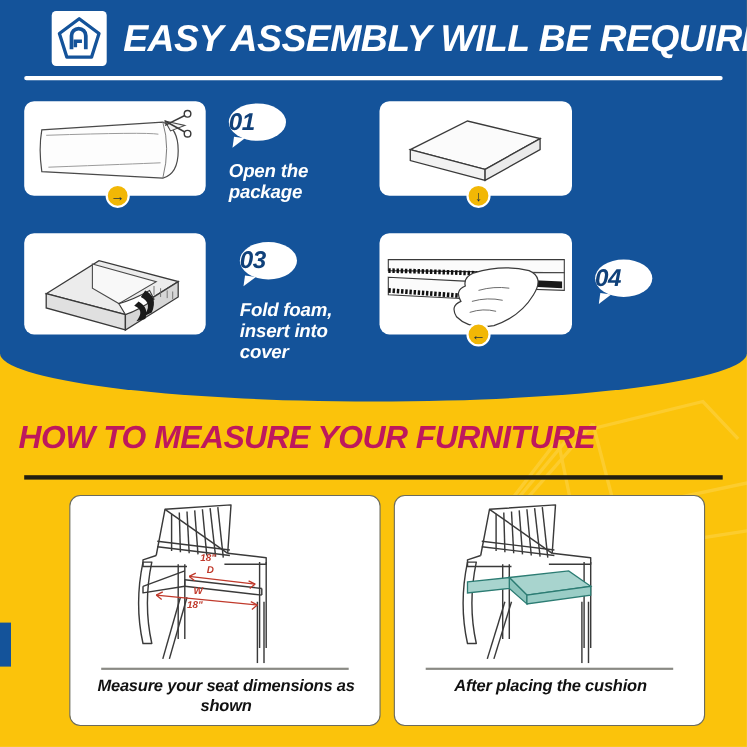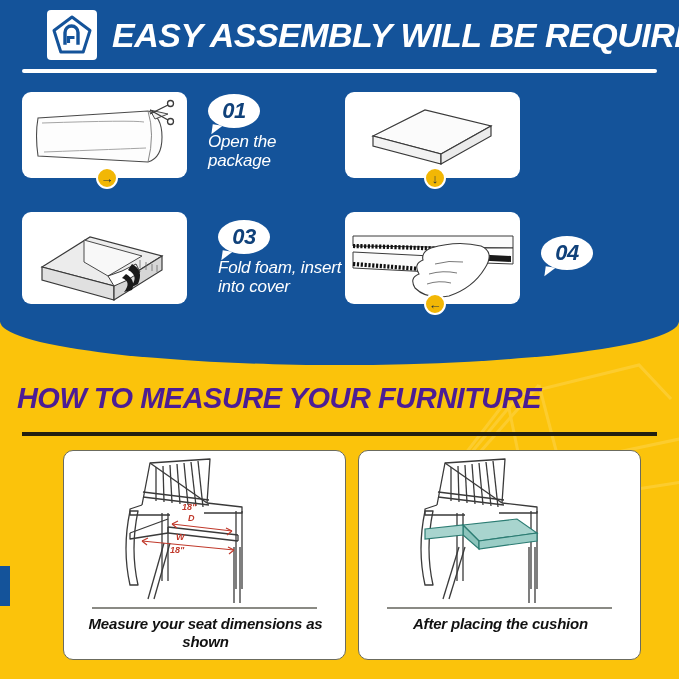--- a/index.html
+++ b/index.html
@@ -43,53 +43,53 @@
   .step-card{
     position:absolute;left:0;top:0;width:165px;height:86px;
     background:#ffffff;border-radius:9px;overflow:hidden;
   }
   .step-card.wide{width:175px;}
   .step-pic{position:absolute;left:0;top:0;width:100%;height:100%;}
   .step-body{position:absolute;top:2px;}
   .badge{
     position:relative;width:52px;height:34px;
     background:#ffffff;border-radius:50%/50%;
-    display:flex;align-items:center;justify-content:center;
+    display:flex;align-items:center;
   }
   .badge:after{
     content:"";position:absolute;left:4px;bottom:-7px;
     width:0;height:0;
     border-left:10px solid #ffffff;
     border-bottom:10px solid transparent;
     transform:rotate(8deg);
   }
   .badge-num{
     position:relative;z-index:2;
     font-size:22px;font-weight:bold;font-style:italic;color:#10417A;
     letter-spacing:-0.5px;line-height:1;
   }
   .step-text{
-    margin-top:4px;
-    font-size:17px;font-weight:normal;font-style:italic;color:#ffffff;
+    margin-top:18px;
+    font-size:17px;font-weight:bold;font-style:italic;color:#ffffff;
     line-height:1.12;letter-spacing:-0.2px;
     max-width:180px;
   }
   .arrow-dot{
     position:absolute;width:22px;height:22px;border-radius:50%;
     background:#F2B705;border:2px solid #ffffff;
     box-sizing:border-box;
     display:flex;align-items:center;justify-content:center;
     color:#20303f;font-size:13px;line-height:1;font-weight:bold;
   }
 
   
   .wm{position:absolute;right:-10px;top:355px;width:300px;height:200px;opacity:.32;}
   .measure-title{
     position:absolute;left:0;top:381px;width:558px;text-align:center;
-    font-size:29px;font-weight:bold;font-style:italic;color:#4c1d95;
+    font-size:29px;font-weight:bold;font-style:italic;color:#be185d;
     letter-spacing:-0.5px;line-height:34px;
   }
   .measure-rule{
     position:absolute;left:22px;top:432px;width:635px;height:4px;
     background:#231f10;
   }
 
   .chair-card{
     position:absolute;top:450px;width:283px;height:210px;
     background:#ffffff;border:1.5px solid #6b6b5d;border-radius:10px;

